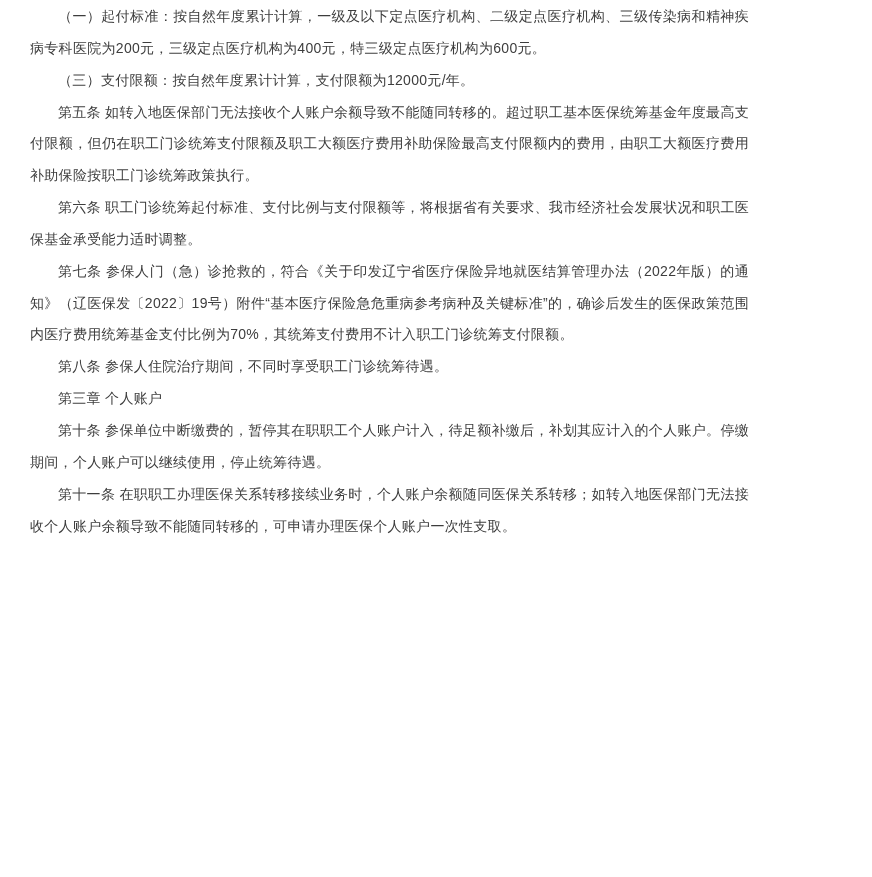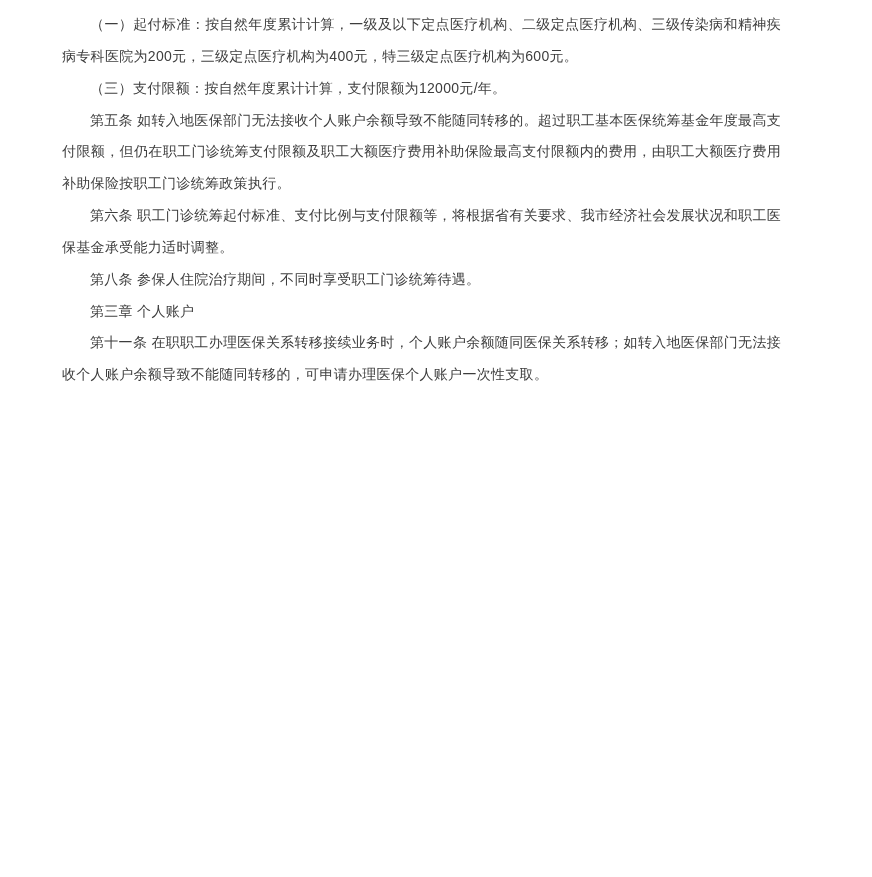--- a/index.html
+++ b/index.html
@@ -7,23 +7,23 @@
     padding: 0;
     background: #ffffff;
   }
   body {
     width: 872px;
     height: 877px;
     overflow: hidden;
   }
   .doc {
     box-sizing: content-box;
-    margin-left: 62px;
+    margin-left: 30px;
     width: 719px;
-    padding-top: 9px;
+    padding-top: 1px;
     font-family: "Liberation Sans", "DejaVu Sans", sans-serif;
     font-size: 14px;
     letter-spacing: 0.3px;
     line-height: 31.85px;
     color: #3d3d3d;
     text-align: justify;
   }
   .doc p {
     margin: 0;
     padding: 0;
@@ -32,16 +32,18 @@
   }
 </style>
 </head>
 <body style="background: rgb(255, 255, 255);">
 
 <div class="doc" id="doc" style="color: rgb(61, 61, 61);">
     <p>（一）起付标准：按自然年度累计计算，一级及以下定点医疗机构、二级定点医疗机构、三级传染病和精神疾病专科医院为200元，三级定点医疗机构为400元，特三级定点医疗机构为600元。</p>
     <p>（三）支付限额：按自然年度累计计算，支付限额为12000元/年。</p>
     <p>第五条 如转入地医保部门无法接收个人账户余额导致不能随同转移的。超过职工基本医保统筹基金年度最高支付限额，但仍在职工门诊统筹支付限额及职工大额医疗费用补助保险最高支付限额内的费用，由职工大额医疗费用补助保险按职工门诊统筹政策执行。</p>
     <p>第六条 职工门诊统筹起付标准、支付比例与支付限额等，将根据省有关要求、我市经济社会发展状况和职工医保基金承受能力适时调整。</p>
+    <p>第七条 参保人门（急）诊抢救的，符合《关于印发辽宁省医疗保险异地就医结算管理办法（2022年版）的通知》（辽医保发〔2022〕19号）附件“基本医疗保险急危重病参考病种及关键标准”的，确诊后发生的医保政策范围内医疗费用统筹基金支付比例为70%，其统筹支付费用不计入职工门诊统筹支付限额。</p>
     <p>第八条 参保人住院治疗期间，不同时享受职工门诊统筹待遇。</p>
     <p>第三章 个人账户</p>
+    <p>第十条 参保单位中断缴费的，暂停其在职职工个人账户计入，待足额补缴后，补划其应计入的个人账户。停缴期间，个人账户可以继续使用，停止统筹待遇。</p>
     <p>第十一条 在职职工办理医保关系转移接续业务时，个人账户余额随同医保关系转移；如转入地医保部门无法接收个人账户余额导致不能随同转移的，可申请办理医保个人账户一次性支取。</p>
   </div>
 
 </body></html>

